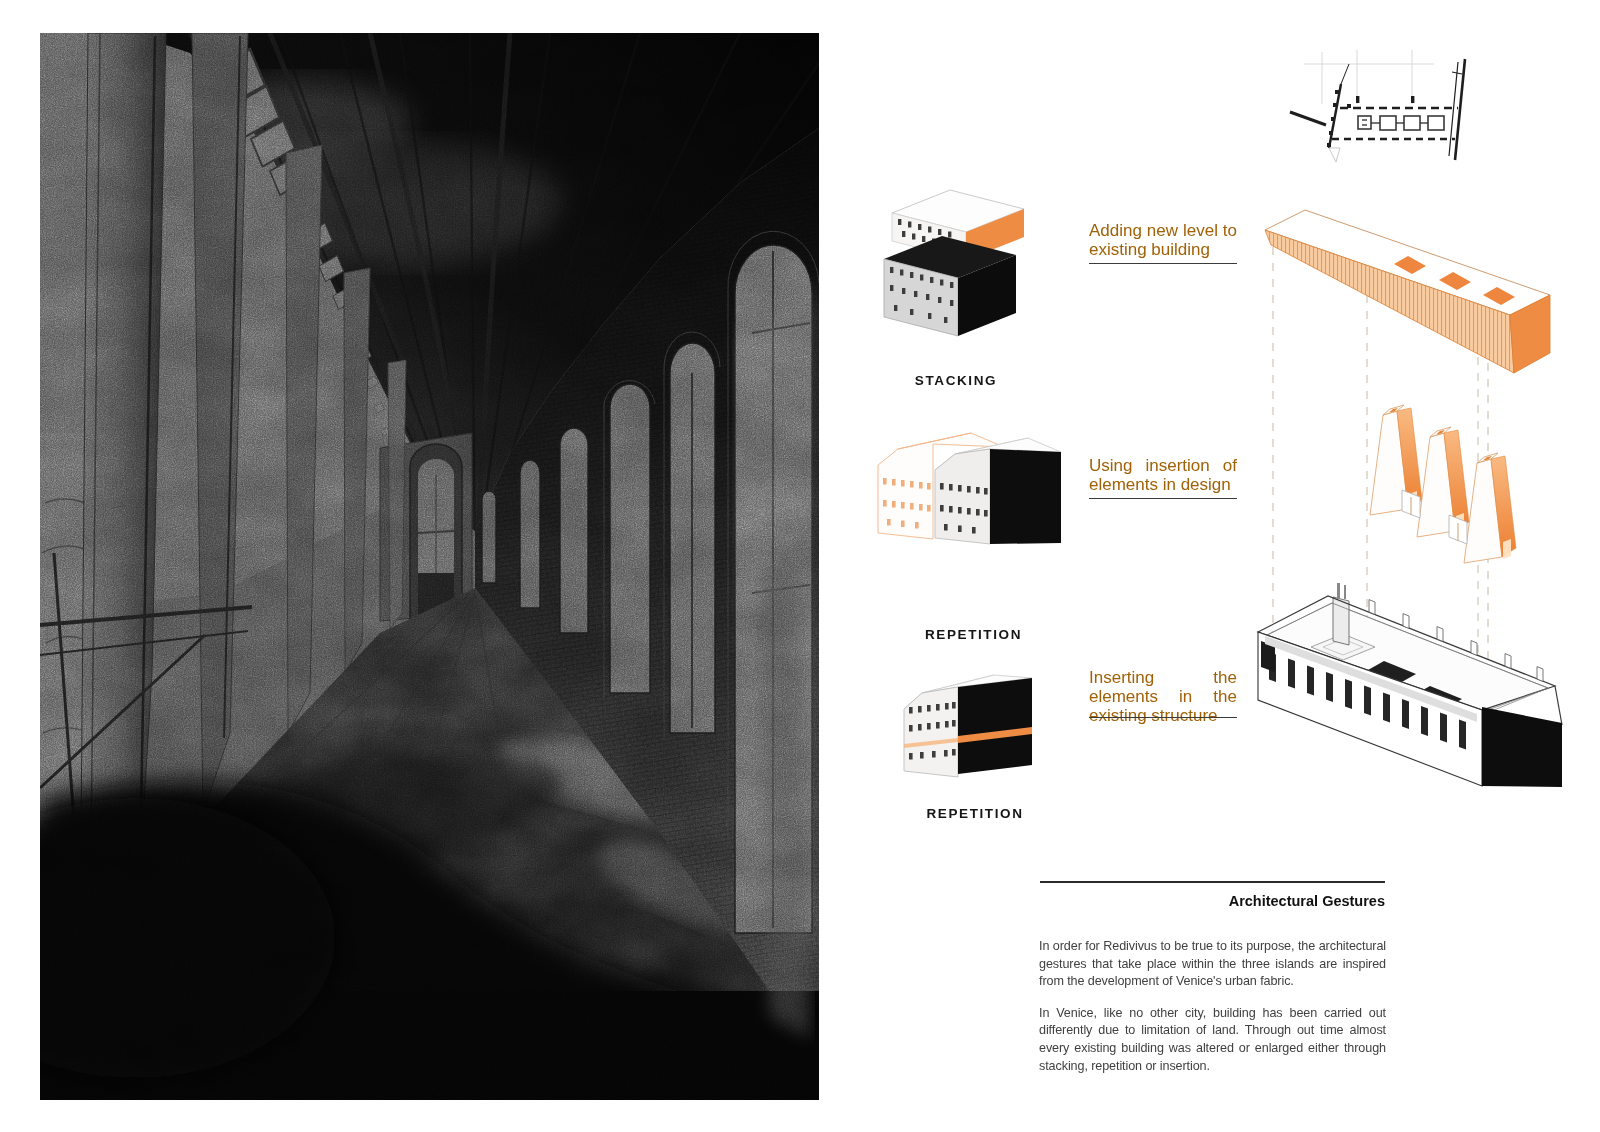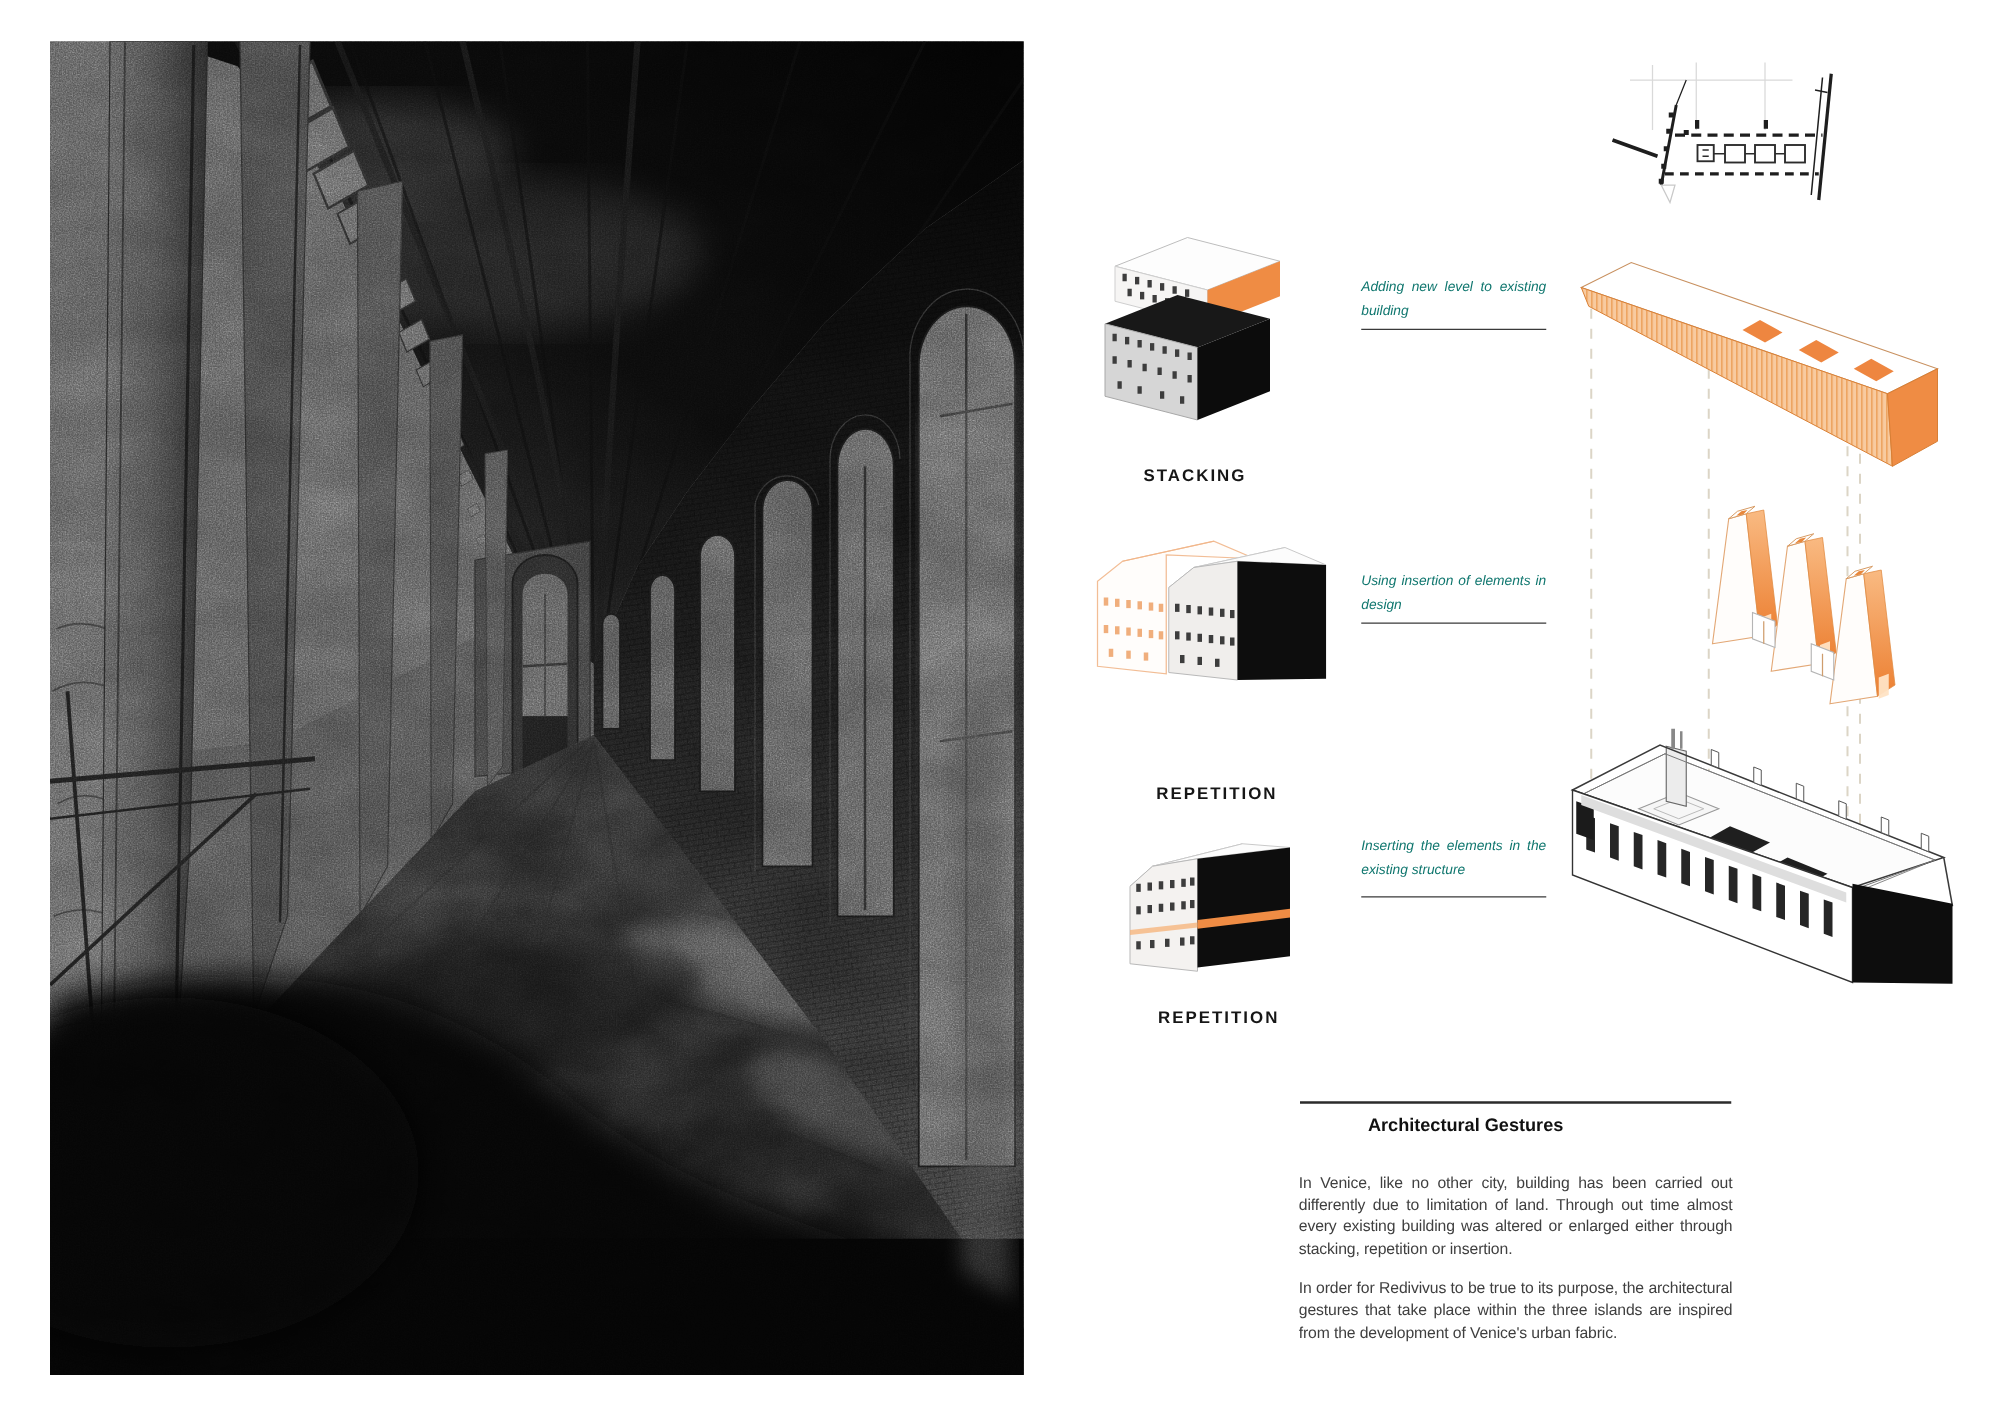--- a/index.html
+++ b/index.html
@@ -13,32 +13,31 @@
   #photo svg{display:block;}
   
   #siteplan{left:1262px;top:46px;width:215px;height:128px;}
   
   .gesture-icon{position:absolute;}
   .gesture-label{
     position:absolute;font-weight:bold;font-size:13.5px;letter-spacing:1.6px;
     color:#161616;text-align:center;margin-top:41px;
   }
   .gesture-text{
-    position:absolute;width:148px;font-size:11px;line-height:19px;color:#0f766e;
+    position:absolute;width:148px;font-size:17px;line-height:19px;color:#a16207;
     text-align:justify;
-    font-style:italic;
   }
   .gesture-underline{
     position:absolute;width:148px;border-top:1.6px solid #3a3a3a;height:0;
   }
   #axon{left:1205px;top:195px;width:395px;height:630px;}
   
   #section-line{left:1040px;top:881px;width:345px;border-top:2px solid #2b2b2b;height:0;}
   #section-title{
-    left:1000px;top:893px;width:345px;text-align:center;font-weight:bold;
+    left:1040px;top:893px;width:345px;text-align:right;font-weight:bold;
     font-size:14.5px;color:#111;
   }
   #section-body{left:1039px;top:938px;width:347px;}
   #section-body p{
     margin:0 0 14px 0;font-size:12.6px;line-height:17.6px;color:#3f3f3f;
     text-align:justify;letter-spacing:-0.1px;
   }
 </style>
 </head>
 <body>
@@ -522,15 +521,15 @@
 
     <polygon points="277,512 357,528 357,592 277,591" fill="#0d0d0d"></polygon>
 
     <polygon points="60,441 272,519 272,527 60,449" fill="#dedede"></polygon>
   </g>
 </svg>
 
 <div class="abs" id="section-line"></div>
 <div class="abs" id="section-title">Architectural Gestures</div>
 <div class="abs" id="section-body">
+  <p>In order for Redivivus to be true to its purpose, the architectural gestures that take place within the three islands are inspired from the development of Venice's urban fabric.</p>
   <p>In Venice, like no other city, building has been carried out differently due to limitation of land. Through out time almost every existing building was altered or enlarged either through stacking, repetition or insertion.</p>
-  <p>In order for Redivivus to be true to its purpose, the architectural gestures that take place within the three islands are inspired from the development of Venice's urban fabric.</p>
 </div>
 
 </body></html>

